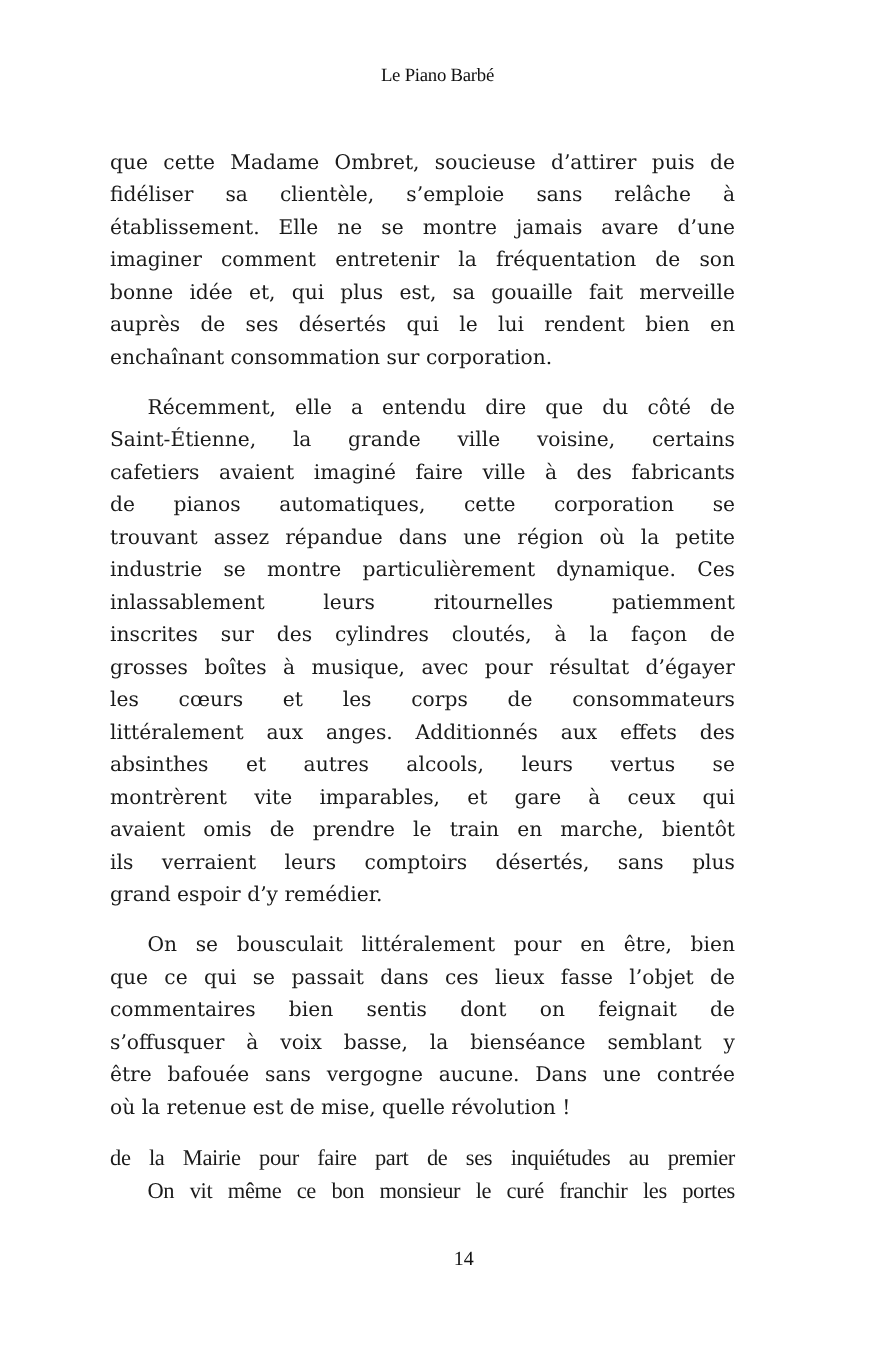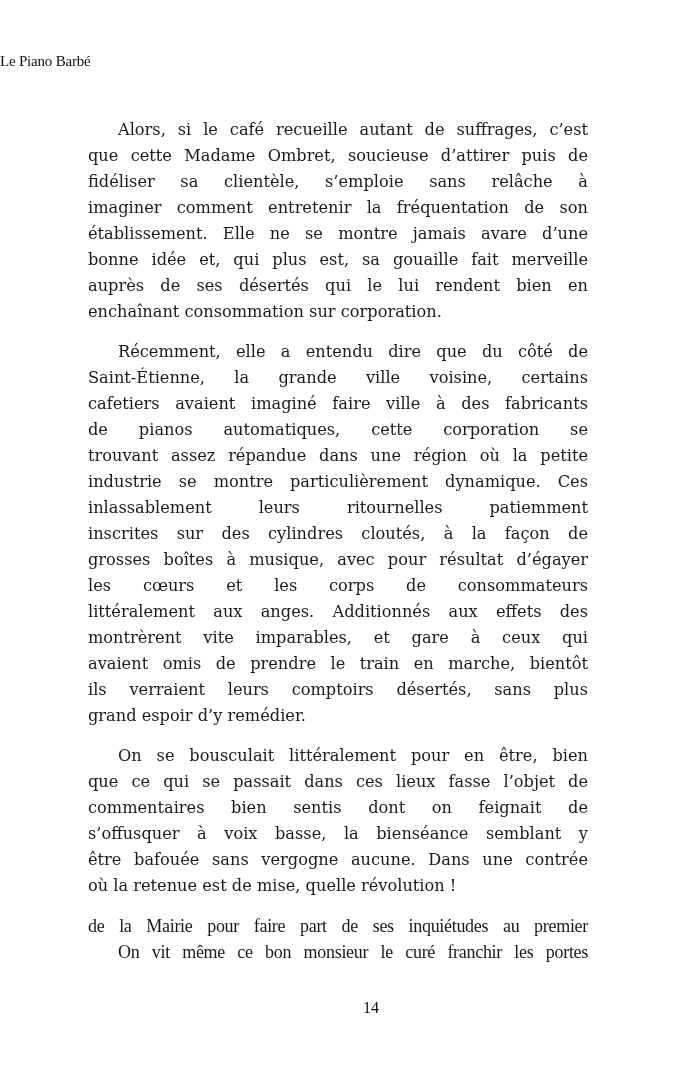--- a/index.html
+++ b/index.html
@@ -1,19 +1,19 @@
 <!DOCTYPE html>
 <html><head>
 <meta charset="utf-8">
 <style>
   html, body { margin: 0; padding: 0; background: #ffffff; }
   body { width: 700px; height: 1080px; position: relative; overflow: hidden; }
   .page { position: absolute; left: 0; top: 0; width: 700px; height: 1080px; background: #fff; color: #1a1a1a; }
   .running-head {
-    position: absolute; top: 53px; left: 0; width: 700px; text-align: left;
+    position: absolute; top: 53px; left: 0; width: 700px; text-align: center;
     font-family: "Liberation Serif", serif; font-size: 15px; color: #111; letter-spacing: -0.2px;
   }
   .body-text {
     position: absolute; left: 88px; width: 500px; top: 117px;
     font-family: "DejaVu Serif", serif; font-size: 16.2px; line-height: 26px;
     text-align: justify; color: #1a1a1a;
   }
   .line { display: block; text-align: justify; text-align-last: justify; white-space: nowrap; }
   .line.last { text-align-last: left; }
   .line.indent { padding-left: 30px; }
@@ -25,42 +25,42 @@
   }
 </style>
 </head>
 <body>
 
 <div class="page">
   <div class="running-head">Le Piano Barbé</div>
 
   <div class="body-text">
     <div class="para-block">
-      <span class="line indent">Alors, si le café recueille autant de suffrages, c’est</span>
       <span class="line">que cette Madame Ombret, soucieuse d’attirer puis de</span>
       <span class="line">fidéliser sa clientèle, s’emploie sans relâche à</span>
+      <span class="line">établissement. Elle ne se montre jamais avare d’une</span>
       <span class="line">imaginer comment entretenir la fréquentation de son</span>
-      <span class="line">établissement. Elle ne se montre jamais avare d’une</span>
       <span class="line">bonne idée et, qui plus est, sa gouaille fait merveille</span>
       <span class="line">auprès de ses désertés qui le lui rendent bien en</span>
       <span class="line last">enchaînant consommation sur corporation.</span>
     </div>
 
     <div class="para-block">
       <span class="line indent">Récemment, elle a entendu dire que du côté de</span>
       <span class="line">Saint-Étienne, la grande ville voisine, certains</span>
       <span class="line">cafetiers avaient imaginé faire ville à des fabricants</span>
       <span class="line">de pianos automatiques, cette corporation se</span>
       <span class="line">trouvant assez répandue dans une région où la petite</span>
       <span class="line">industrie se montre particulièrement dynamique. Ces</span>
       <span class="line">inlassablement leurs ritournelles patiemment</span>
       <span class="line">inscrites sur des cylindres cloutés, à la façon de</span>
       <span class="line">grosses boîtes à musique, avec pour résultat d’égayer</span>
       <span class="line">les cœurs et les corps de consommateurs</span>
       <span class="line">littéralement aux anges. Additionnés aux effets des</span>
+      <span class="line">absinthes et autres alcools, leurs vertus se</span>
       <span class="line">montrèrent vite imparables, et gare à ceux qui</span>
       <span class="line">avaient omis de prendre le train en marche, bientôt</span>
       <span class="line">ils verraient leurs comptoirs désertés, sans plus</span>
       <span class="line last">grand espoir d’y remédier.</span>
     </div>
 
     <div class="para-block">
       <span class="line indent">On se bousculait littéralement pour en être, bien</span>
       <span class="line">que ce qui se passait dans ces lieux fasse l’objet de</span>
       <span class="line">commentaires bien sentis dont on feignait de</span>

